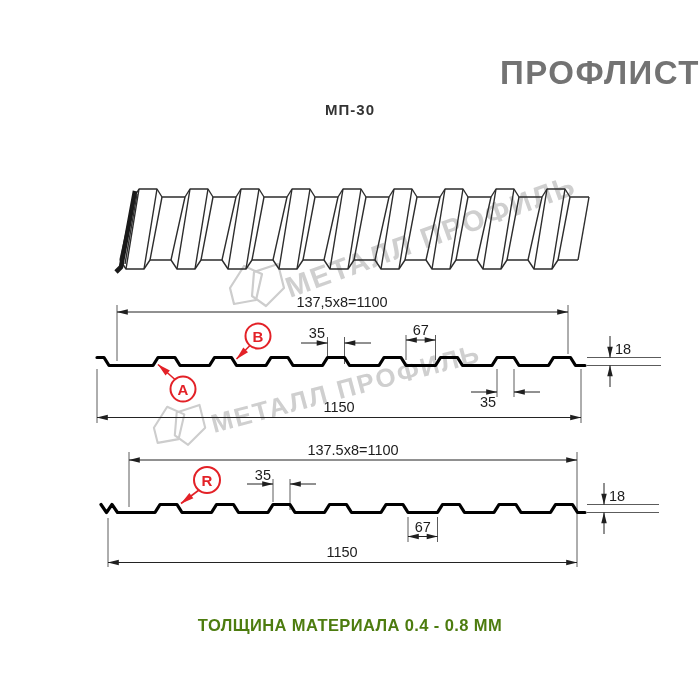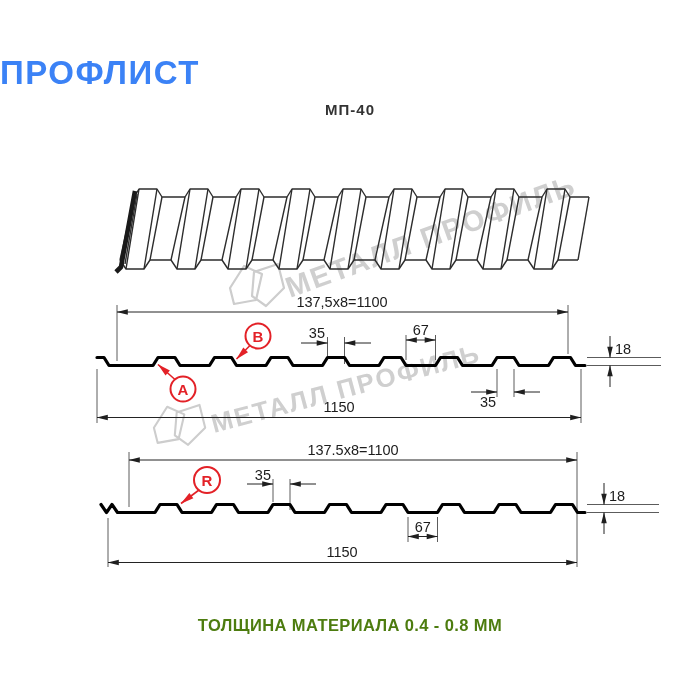--- a/index.html
+++ b/index.html
@@ -1,22 +1,22 @@
 <!DOCTYPE html>
 <html><head>
 <meta charset="utf-8">
 <style>
   html,body{margin:0;padding:0;background:#ffffff;}
   .canvas{
     position:relative;width:700px;height:700px;background:#ffffff;overflow:hidden;
     font-family:"Liberation Sans", sans-serif;
   }
   .page-title{
-    position:absolute;top:54px;left:0;width:700px;text-align:left;
-    font-size:33px;font-weight:800;letter-spacing:1.5px;color:#3b82f6;
+    position:absolute;top:54px;left:0;width:700px;text-align:right;
+    font-size:33px;font-weight:800;letter-spacing:1.5px;color:#737373;
   }
   .page-subtitle{
     position:absolute;top:101px;left:0;width:700px;text-align:center;
     font-size:15px;font-weight:700;letter-spacing:1px;color:#333333;
   }
   .footer-note{
     position:absolute;top:616px;left:0;width:700px;text-align:center;
     font-size:16.5px;font-weight:700;letter-spacing:0.4px;color:#4d7c0f;
   }
   svg.drawing{position:absolute;top:0;left:0;}
@@ -32,21 +32,21 @@
   .redline{stroke:#e32127;stroke-width:1.6;fill:none;}
   .redcirc{fill:none;stroke:#e32127;stroke-width:2;}
   .logo{fill:none;stroke:#cdcdcd;stroke-width:2.2;stroke-linejoin:round;}
 </style>
 </head>
 <body>
 
 <div class="canvas">
 
   <div class="page-title">ПРОФЛИСТ</div>
-  <div class="page-subtitle">МП-40</div>
+  <div class="page-subtitle">МП-30</div>
 
   <svg class="drawing" width="700" height="700" viewBox="0 0 700 700">
     <defs>
       <marker id="arr" viewBox="0 0 10 6" refX="9.4" refY="3" markerWidth="12" markerHeight="7.2" orient="auto-start-reverse">
         <path d="M0.4,0.7 L9.6,3 L0.4,5.3 Z" fill="#1f1f1f"></path>
       </marker>
       <marker id="arrRed" viewBox="0 0 10 6" refX="9.4" refY="3" markerWidth="9" markerHeight="5.4" orient="auto-start-reverse">
         <path d="M0.4,0.7 L9.6,3 L0.4,5.3 Z" fill="#e32127"></path>
       </marker>
     </defs>

